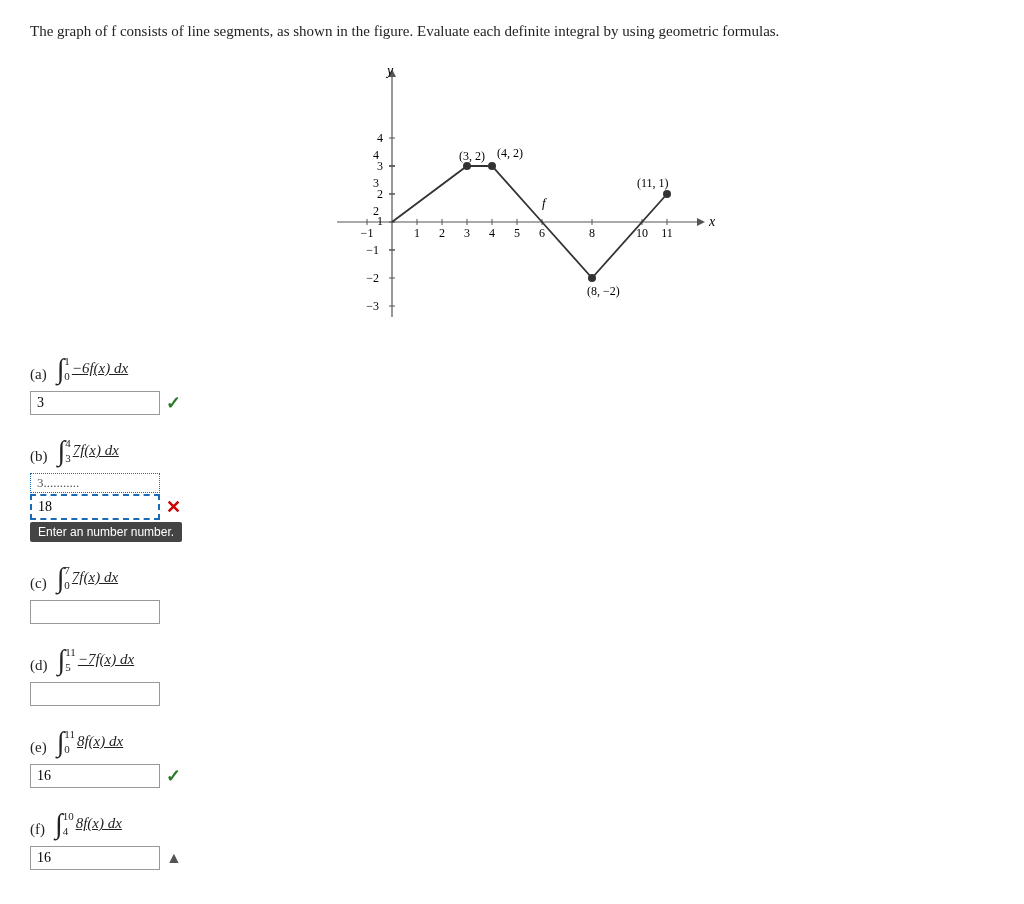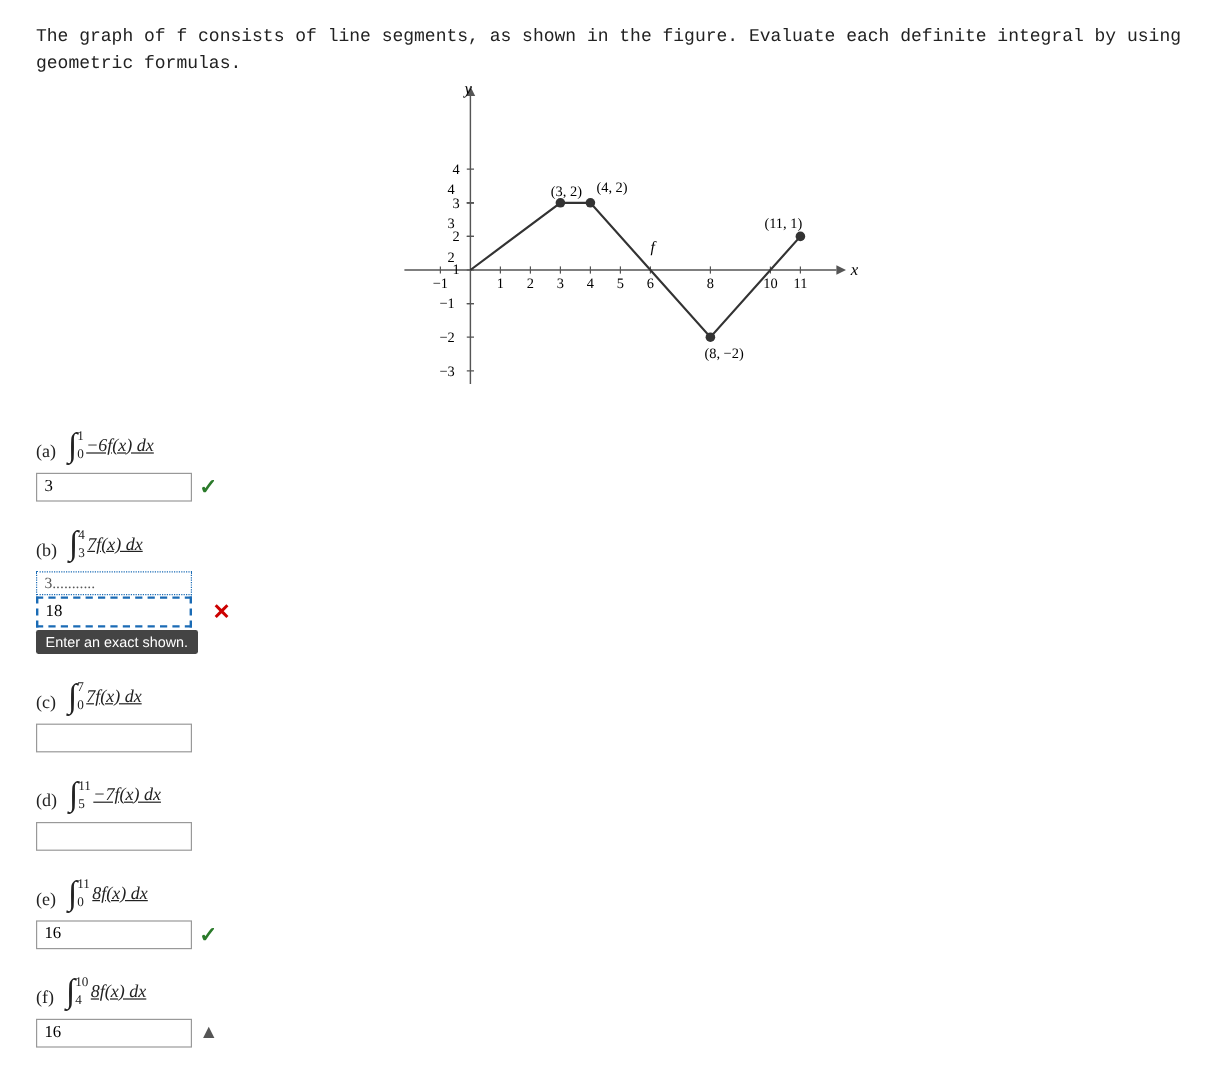--- a/index.html
+++ b/index.html
@@ -9,22 +9,21 @@
       color: #222;
       padding: 20px 30px;
       font-size: 15px;
       width: 1024px;
       min-height: 904px;
     }
 
     .problem-text {
       font-size: 15px;
       line-height: 1.5;
-      margin-bottom: 5px;
-      font-family: Liberation Mono, monospace;
+      margin-bottom: 24px;
     }
 
     .graph-container {
       display: flex;
       justify-content: center;
       margin-bottom: 28px;
     }
 
     .part {
       margin-bottom: 22px;
@@ -254,25 +253,25 @@
       </span>
       <span class="integrand italic">7f(x) dx</span>
     </span>
   </div>
   <div class="answer-row" style="position:relative;">
 
     <div style="display:flex;flex-direction:column;align-items:flex-start;">
       <div style="border: 1.5px dotted #1a6bb5; padding:1px 6px; font-size:13px; color:#555; width:130px; background:#fff; margin-bottom:1px; font-family:Georgia,serif;">
         3...........
       </div>
-      <div style="display:flex;align-items:center;gap:17px;">
+      <div style="display:flex;align-items:center;gap:6px;">
         <input type="text" class="answer-input incorrect" value="18" style="border: 2px dashed rgb(26, 107, 181);">
         <span class="x-icon" style="color:#cc0000;font-size:18px;font-weight:bold;">✕</span>
       </div>
-      <div class="tooltip" style="margin-top:2px;">Enter an exact shown.</div>
+      <div class="tooltip" style="margin-top:2px;">Enter an number number.</div>
     </div>
   </div>
 </div>
 
 <div class="part">
   <div class="part-label">
     <span>(c)</span>
     <span style="display:inline-flex;align-items:center;margin-left:6px;">
       <span class="integral-symbol">∫</span>
       <span class="limits-wrap">

